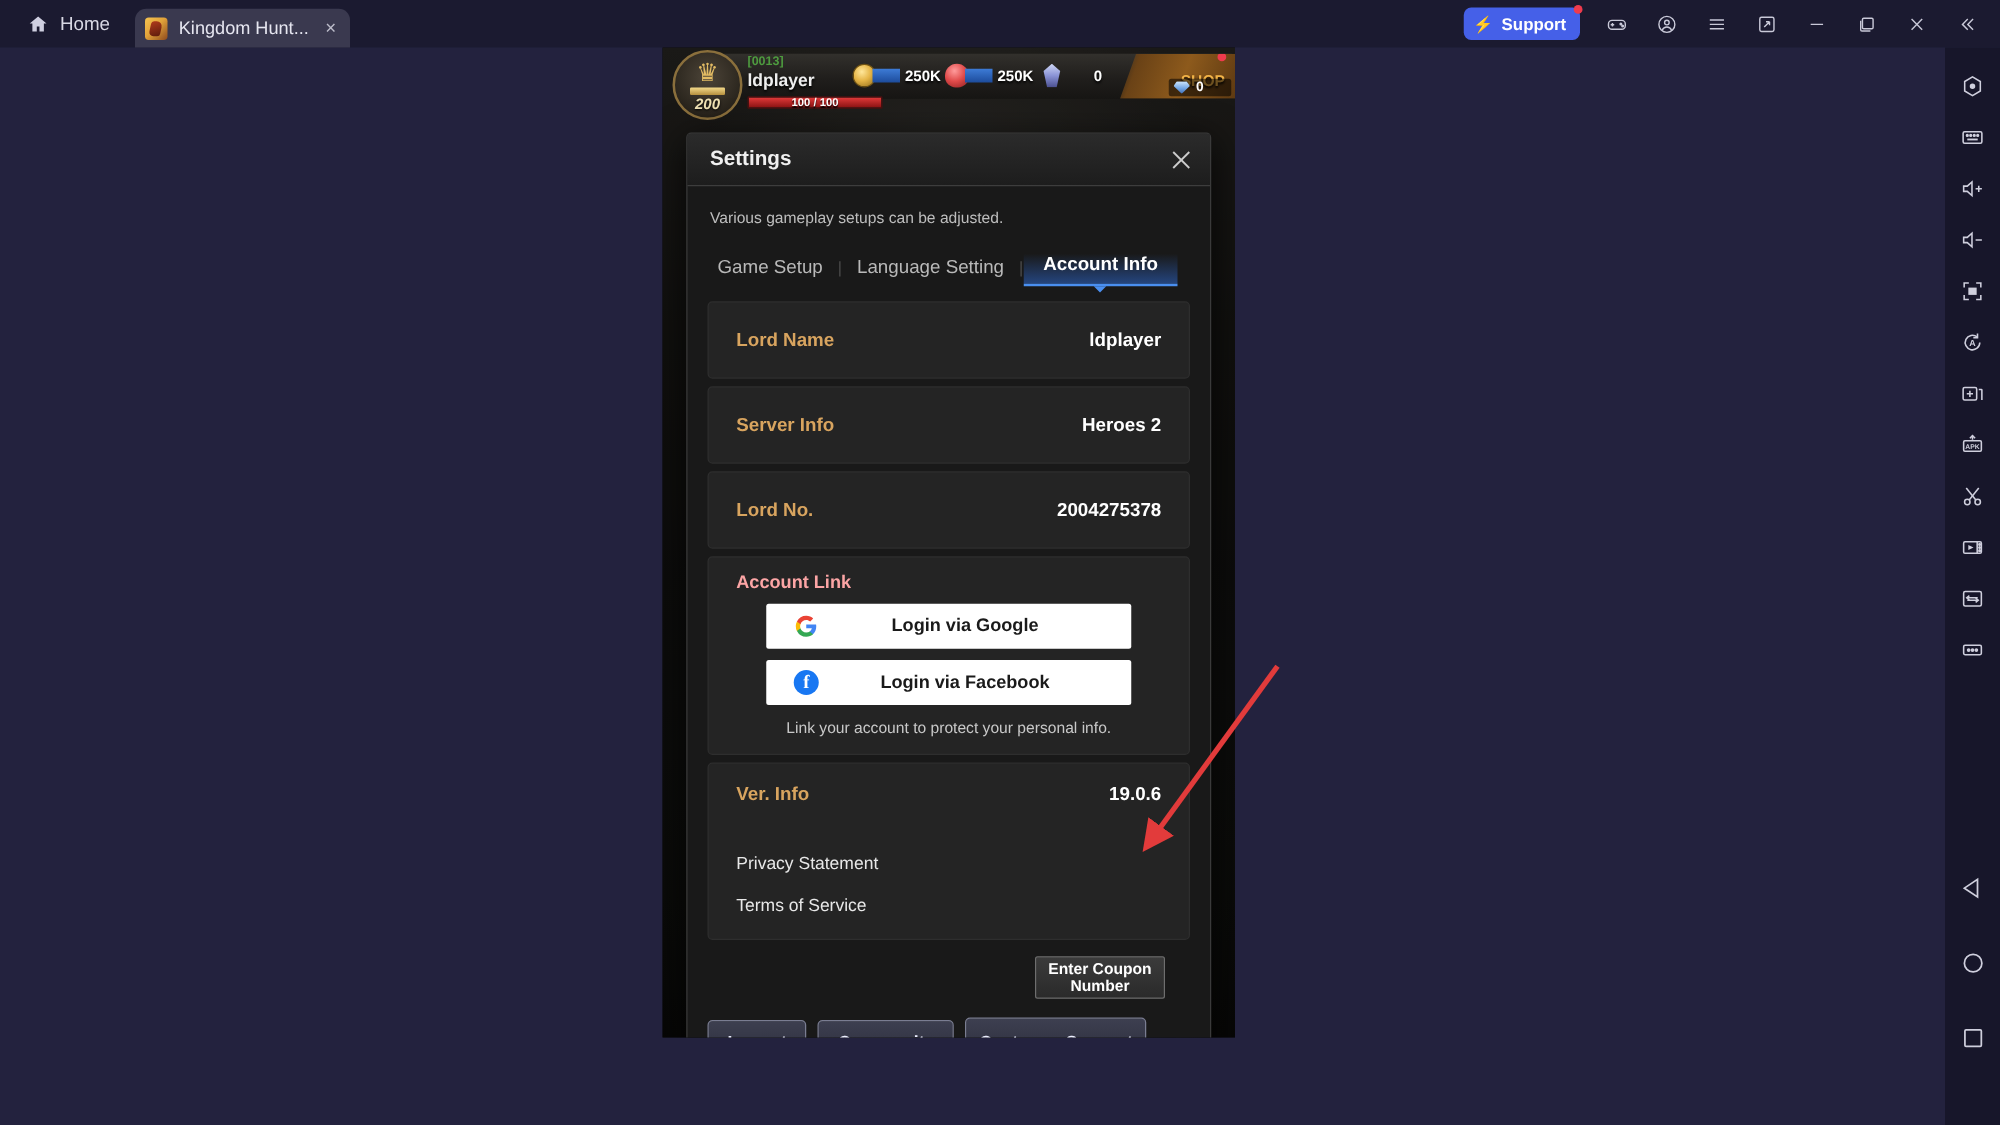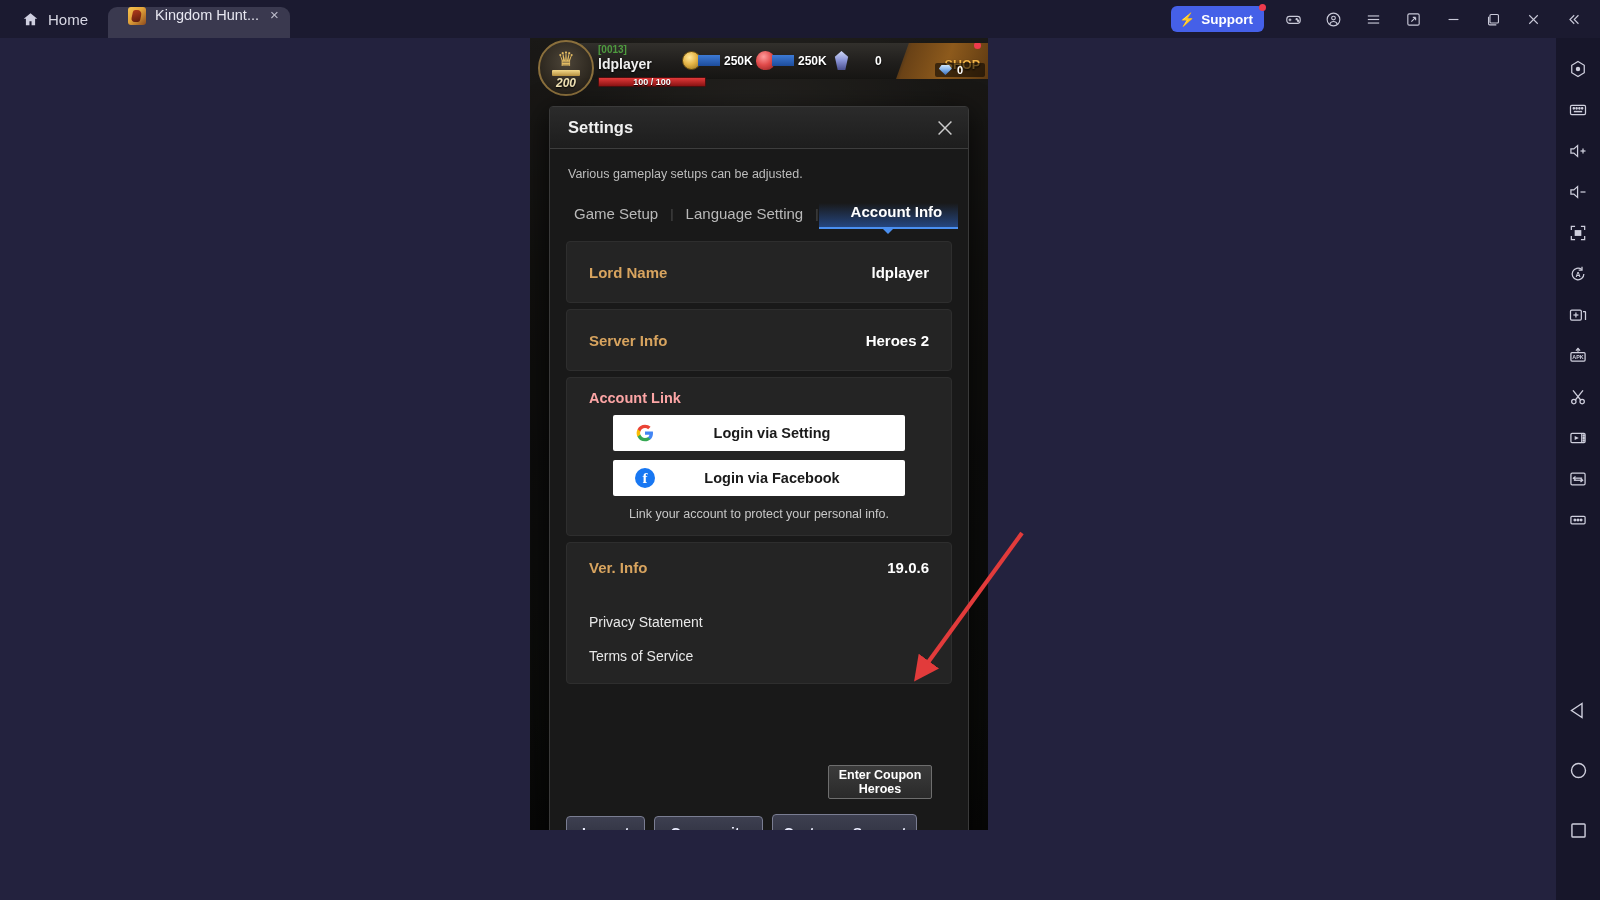--- a/index.html
+++ b/index.html
@@ -18,22 +18,22 @@
     display: flex; align-items: flex-end;
   }
   #topbar-left { display: flex; align-items: flex-end; height: 38px; }
   .home-btn {
     display: flex; align-items: center; gap: 9px;
     padding: 0 20px 0 22px; height: 38px;
     color: #d8d8e4; font-size: 15px;
   }
   .home-btn svg { width: 17px; height: 17px; fill: #cfcfe0; display:block; }
   .tab {
-    display: flex; align-items: flex-start; gap: 9px;
-    height: 31px; padding: 0 9px 0 20px;
+    display: flex; align-items: center; gap: 9px;
+    height: 31px; padding: 0 9px 0 8px;
     background: #3a394f; border-radius: 9px 9px 0 0;
     color: #e6e6f0; font-size: 14.5px; min-width: 172px;
     position: relative;
   }
   .tab-ico {
     width: 18px; height: 18px; border-radius: 3px;
     background: linear-gradient(135deg,#f5c451 0%,#e2a33a 45%,#8d4a1d 100%);
     flex: none; position: relative; overflow: hidden;
   }
   .tab-ico::after {
@@ -221,21 +221,21 @@
   .tab-item {
     color: #b9b9b9; font-size: 15px; padding: 0 12px 7px 12px;
     white-space: nowrap;
   }
   .tab-sep { color: #4c4c4c; font-size: 13px; padding-bottom: 8px; }
   .tab-item.active {
     color: #ffffff; font-weight: bold;
     border-bottom: 2px solid #4a8ff0;
     background: linear-gradient(180deg, rgba(36,84,170,0.0) 0%, rgba(46,106,210,0.55) 100%);
     position: relative;
-    padding: 0 16px 7px 32px;
+    padding: 0 16px 7px 16px;
   }
   .tab-item.active::after {
     content:""; position:absolute; left:50%; bottom:-7px; margin-left:-5px;
     border-left: 5px solid transparent; border-right: 5px solid transparent;
     border-top: 5px solid #4a8ff0;
   }
 
   #dlg-body { padding: 12px 16px 0 16px; flex: 1; display: flex; flex-direction: column; }
 
   .info-row {
@@ -578,34 +578,38 @@
 
     <div id="dlg-body">
       <div class="info-row">
         <span class="info-label">Lord Name</span>
         <span class="info-value">ldplayer</span>
       </div>
       <div class="info-row">
         <span class="info-label">Server Info</span>
         <span class="info-value">Heroes 2</span>
       </div>
+      <div class="info-row">
+        <span class="info-label">Lord No.</span>
+        <span class="info-value">2004275378</span>
+      </div>
 
       <div id="account-link">
         <div class="al-title">Account Link</div>
 
         <div class="login-btn">
           <span class="lb-ico">
             <svg viewBox="0 0 24 24" width="20" height="20">
               <path fill="#4285F4" d="M21.6 12.23c0-.7-.06-1.37-.18-2.02H12v3.82h5.38a4.6 4.6 0 0 1-2 3.02v2.5h3.24c1.89-1.74 2.98-4.3 2.98-7.32z"></path>
               <path fill="#34A853" d="M12 22c2.7 0 4.96-.9 6.62-2.44l-3.24-2.5c-.9.6-2.04.96-3.38.96-2.6 0-4.8-1.76-5.58-4.12H3.07v2.58A10 10 0 0 0 12 22z"></path>
               <path fill="#FBBC05" d="M6.42 13.9a6 6 0 0 1 0-3.82V7.5H3.07a10 10 0 0 0 0 9l3.35-2.6z"></path>
               <path fill="#EA4335" d="M12 5.96c1.47 0 2.78.5 3.82 1.5l2.86-2.86C16.95 2.98 14.7 2 12 2A10 10 0 0 0 3.07 7.5l3.35 2.58C7.2 7.72 9.4 5.96 12 5.96z"></path>
             </svg>
           </span>
-          <span class="lb-text">Login via Setting</span>
+          <span class="lb-text">Login via Google</span>
         </div>
 
         <div class="login-btn">
           <span class="lb-ico">
             <span class="fb-circle">f</span>
           </span>
           <span class="lb-text">Login via Facebook</span>
         </div>
 
         <div class="al-note">Link your account to protect your personal info.</div>
@@ -620,21 +624,21 @@
         <div class="legal-row">
           <span class="legal-link">Privacy Statement</span>
         </div>
         <div class="legal-row">
           <span class="legal-link">Terms of Service</span>
         </div>
         <div style="height:10px"></div>
       </div>
     </div>
 
-    <div id="coupon-btn">Enter Coupon Heroes</div>
+    <div id="coupon-btn">Enter Coupon Number</div>
 
     <div id="dlg-footer">
       <div class="foot-btn">Logout</div>
       <div class="foot-btn">Community</div>
       <div class="foot-btn two-line">Customer Support</div>
     </div>
   </div>
 </div>
 
 <svg id="arrow">

